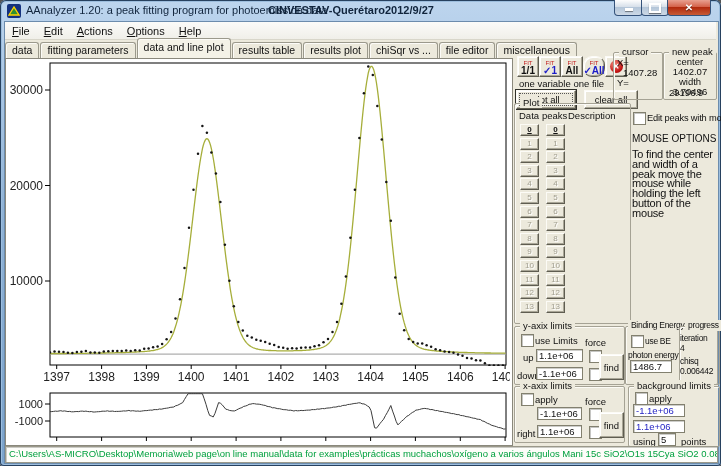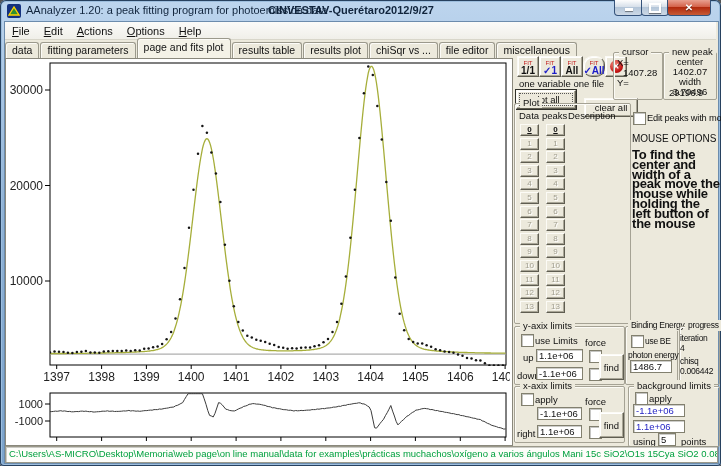--- a/index.html
+++ b/index.html
@@ -60,21 +60,21 @@
   .stopbtn{width:20px;height:19px;}
   .stopglyph{width:13px;height:13px;border-radius:50%;background:radial-gradient(circle at 35% 30%,#f08a7a,#c41414 65%,#7e0808);
              color:#fff;font-size:8px;font-weight:bold;display:flex;align-items:center;justify-content:center;}
   
   .numcol{position:absolute;width:17px;}
   .numbtn{position:relative;width:17px;height:10px;margin-bottom:1.6px;background:#ece9dc;border:1px solid;
           border-color:#fcfbf6 #5f5d51 #5f5d51 #fcfbf6;box-shadow:inset -1px -1px 0 #a9a697;
           font-size:8px;line-height:9px;text-align:center;color:#111;cursor:default;}
   .numbtn.on{text-decoration:underline;font-weight:bold;}
   .numbtn.off{color:#a19e8f;text-shadow:1px 1px 0 #fff;}
-  .mouse-par{position:absolute;width:88px;font-size:13px;line-height:9.8px;color:#111;letter-spacing:-0.2px;font-weight:bold;}
+  .mouse-par{position:absolute;width:88px;font-size:11px;line-height:9.8px;color:#111;letter-spacing:-0.2px;}
   #statusbar{position:absolute;left:5px;top:446px;width:711px;height:15px;background:#fdfdf9;
              border:1px solid #9a9889;box-shadow:inset 1px 1px 0 rgba(90,90,80,.3);overflow:hidden;}
   #status-text{font-size:9.5px;line-height:14px;color:#00a03e;white-space:nowrap;padding-left:3px;}
   .tiny{font-size:8.5px;letter-spacing:-0.3px;}
 </style>
 </head>
 <body>
 
 <div id="stage">
 
@@ -103,21 +103,21 @@
     <span class="menu-item">File</span>
     <span class="menu-item">Edit</span>
     <span class="menu-item">Actions</span>
     <span class="menu-item">Options</span>
     <span class="menu-item">Help</span>
   </div>
 
   <div id="tabbar">
     <span class="tab">data</span>
     <span class="tab">fitting parameters</span>
-    <span class="tab active">page and fits plot</span>
+    <span class="tab active">data and line plot</span>
     <span class="tab">results table</span>
     <span class="tab">results plot</span>
     <span class="tab">chiSqr vs ...</span>
     <span class="tab">file editor</span>
     <span class="tab">miscellaneous</span>
   </div>
 
   <div id="plot-panel">
     <svg id="plot-svg" width="504" height="384">
         <defs>
@@ -301,21 +301,21 @@
   </div>
   <div class="btn fitbtn" style="left:583px;top:56px;border-radius:9px;">
     <span class="ft">FIT</span>
     <span class="fb chk">✓All</span>
   </div>
   <div class="btn stopbtn" style="left:605px;top:56px;">
     <span class="stopglyph">✕</span>
   </div>
   <div class="lbl" style="left:519px;top:78px;">one variable one file</div>
   <div class="btn default" style="left:516px;top:90px;width:58px;height:17px;font-size:9.5px;">plot all</div>
-  <div class="btn" style="left:584px;top:90px;width:52px;height:17px;font-size:9.5px;margin-top:8px;">clear all</div>
+  <div class="btn" style="left:584px;top:90px;width:52px;height:17px;font-size:9.5px;">clear all</div>
 
   <div class="group" style="left:613px;top:52px;width:48px;height:46px;">
     <span class="legend">cursor</span>
     <div class="lbl" style="left:3px;top:4px;">X=</div>
     <div class="lbl" style="left:9px;top:14px;">1407.28</div>
     <div class="lbl" style="left:3px;top:24px;">Y=</div>
     <div class="lbl" style="left:9px;top:34px;margin-left:46px;">29196.9</div>
   </div>
 
   <div class="group" style="left:663px;top:52px;width:52px;height:46px;text-align:center;">
@@ -377,21 +377,21 @@
     <div class="lbl" style="left:70px;top:10px;">force</div>
     <div class="lbl" style="left:8px;top:25px;">up</div>
     <input class="fld" style="left: 21px; top: 22px; width: 47px; height: 13px;" value="1.1e+06">
     <span class="cb" style="left:74px;top:23px;"></span>
     <div class="lbl" style="left:2px;top:43px;">down</div>
     <input class="fld" style="left: 21px; top: 40px; width: 47px; height: 13px;" value="-1.1e+06">
     <span class="cb" style="left:74px;top:41px;"></span>
     <div class="btn" style="left:84px;top:27px;width:23px;height:24px;font-size:9.5px;">find</div>
   </div>
 
-  <div class="group" style="left:625px;top:326px;width:51px;height:57px;">
+  <div class="group" style="left:625px;top:326px;width:51px;height:57px;padding-left:40px;">
     <span class="legend tiny" style="left:2px;">Binding Energy</span>
     <span class="cb" style="left:5px;top:8px;"></span>
     <div class="lbl tiny" style="left:19px;top:9px;">use BE</div>
     <div class="lbl tiny" style="left:2px;top:23px;">photon energy</div>
     <input class="fld" style="left: 4px; top: 33px; width: 42px; height: 13px;" value="1486.7">
   </div>
 
   <div class="group" style="left:679px;top:326px;width:39px;height:57px;text-align:left;">
     <span class="legend tiny">progress</span>
     <div class="lbl tiny" style="left:0;right:0;top:6px;">iteration</div>

